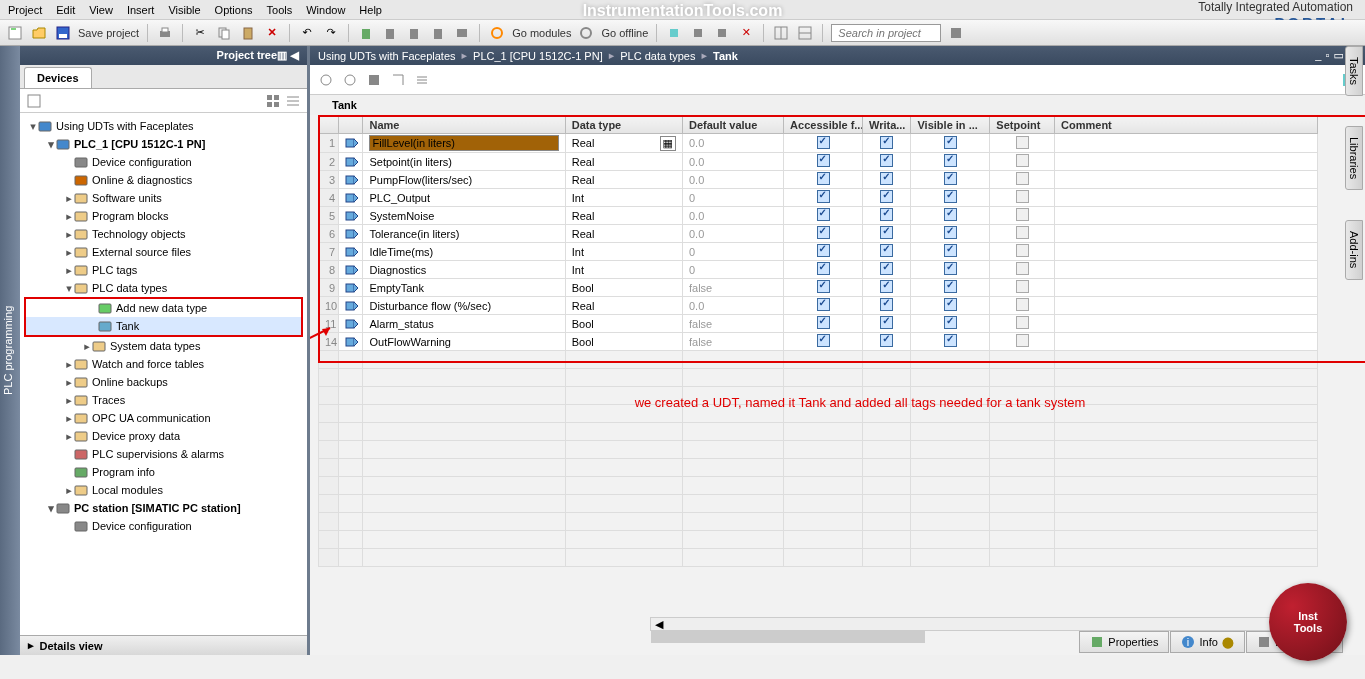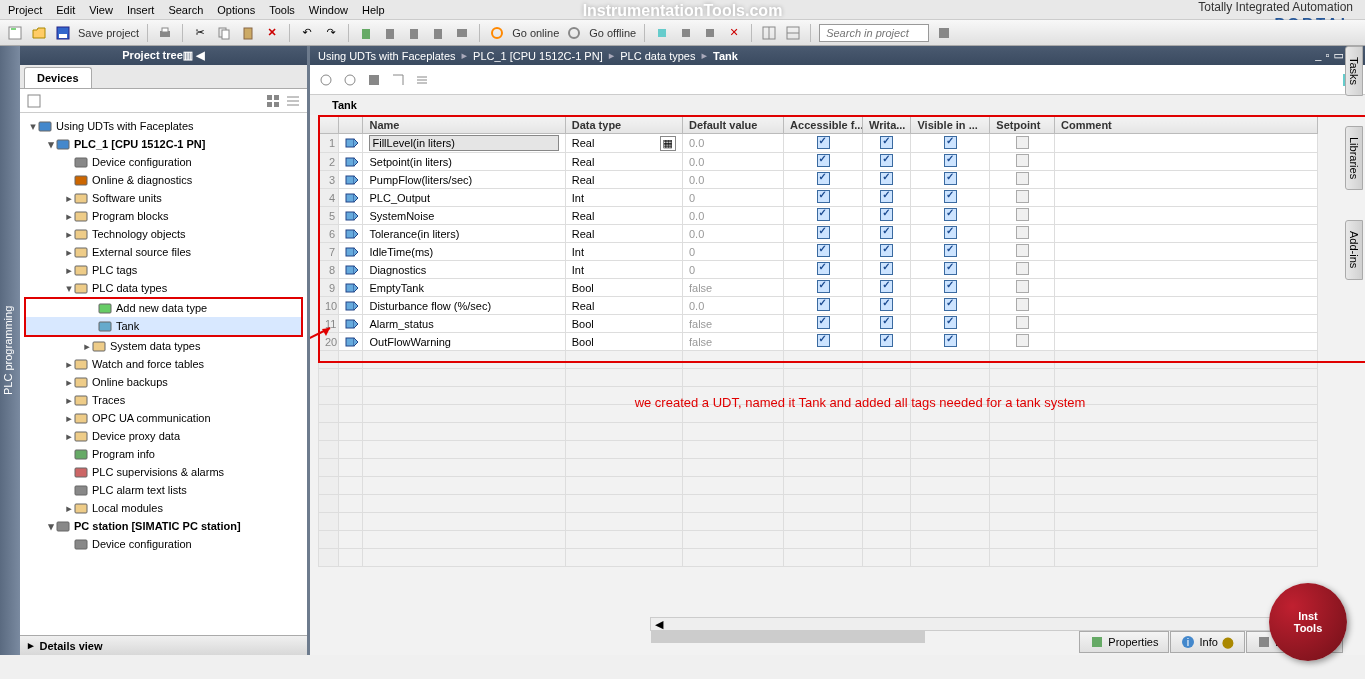--- a/index.html
+++ b/index.html
@@ -15,21 +15,21 @@
 .toolbar .btn { width: 18px; height: 18px; display: flex; align-items: center; justify-content: center; cursor: pointer; border-radius: 2px; }
 .toolbar .sep { width: 1px; height: 18px; background: #bbb; margin: 0 2px; }
 .toolbar .lbl { font-size: 11px; color: #333; }
 .searchbox { border: 1px solid #999; background: #fff; padding: 1px 6px; font-style: italic; color: #888; width: 110px; height: 18px; }
 
 .main { display: flex; height: 609px; }
 
 .left-col { width: 310px; display: flex; border-right: 3px solid #6d7b8d; }
 .vtab { width: 20px; background: linear-gradient(90deg,#7a8aa0,#5a6a80); writing-mode: vertical-rl; transform: rotate(180deg); text-align: center; color: #fff; font-size: 11px; padding: 8px 2px; }
 .tree-wrap { flex: 1; display: flex; flex-direction: column; background: #fff; }
-.tree-title { background: linear-gradient(#4a5a70,#3a4a60); color: #fff; padding: 3px 8px; font-weight: bold; display: flex; justify-content: center; }
+.tree-title { background: linear-gradient(#4a5a70,#3a4a60); color: #fff; padding: 3px 8px; font-weight: bold; display: flex; justify-content: flex-end; }
 .tabs { display: flex; background: #e8e8e8; border-bottom: 1px solid #aaa; }
 .tab { padding: 4px 12px; background: #fff; border: 1px solid #aaa; border-bottom: none; border-radius: 3px 3px 0 0; margin: 2px 2px 0 4px; font-weight: bold; }
 .tree-tools { height: 24px; border-bottom: 1px solid #ccc; display: flex; align-items: center; justify-content: space-between; padding: 0 6px; }
 .tree-tools .ticon { width:16px; height:16px; }
 .tree { flex: 1; overflow: auto; background: #fff; padding: 4px 0; }
 .tree .node { display: flex; align-items: center; height: 18px; padding-left: 4px; cursor: pointer; white-space: nowrap; }
 .tree .icon { width: 14px; height: 14px; margin-right: 4px; flex-shrink: 0; }
 .tree .exp { width: 10px; text-align: center; color: #555; flex-shrink: 0; }
 .redbox { border: 2px solid #e00000; }
 .details-bar { background: linear-gradient(#f0f0f0,#d8d8d8); border-top: 1px solid #aaa; padding: 3px 8px; font-weight: bold; display:flex; align-items:center; }
@@ -68,21 +68,21 @@
 svg { display: block; }
 </style>
 </head>
 <body>
 
 <div class="menubar">
   <span>Project</span>
   <span>Edit</span>
   <span>View</span>
   <span>Insert</span>
-  <span>Search</span>
+  <span>Visible</span>
   <span>Options</span>
   <span>Tools</span>
   <span>Window</span>
   <span>Help</span>
   <div class="watermark">InstrumentationTools.com</div>
   <div class="header-right">
     <div style="font-size:12px;">Totally Integrated Automation</div>
     <div style="font-size:15px;letter-spacing:3px;color:#2a5a9a;font-weight:bold;">PORTAL</div>
   </div>
 </div>
@@ -155,21 +155,21 @@
       <svg width="14" height="14">
         <rect x="2" y="3" width="10" height="8" fill="#888"></rect>
       </svg>
     </span>
   <span class="sep"></span>
   <span class="btn">
       <svg width="14" height="14">
         <circle cx="7" cy="7" r="5" fill="none" stroke="#f80" stroke-width="2"></circle>
       </svg>
     </span>
-  <span class="lbl">Go online</span>
+  <span class="lbl">Go modules</span>
   <span class="btn">
       <svg width="14" height="14">
         <circle cx="7" cy="7" r="5" fill="none" stroke="#888" stroke-width="2"></circle>
       </svg>
     </span>
   <span class="lbl">Go offline</span>
   <span class="sep"></span>
   <span class="btn">
       <svg width="14" height="14">
         <rect x="3" y="3" width="8" height="8" fill="#6cc"></rect>
@@ -406,42 +406,33 @@
               <svg width="14" height="14">
                 <rect x="1" y="3" width="12" height="9" fill="#ec8" stroke="#666" rx="1"></rect>
               </svg>
             </span>
             <span>Device proxy data</span>
           </div>
           <div class="node" style="padding-left: 44px;">
             <span class="exp"></span>
             <span class="icon">
               <svg width="14" height="14">
+                <rect x="1" y="3" width="12" height="9" fill="#c66" stroke="#666" rx="1"></rect>
+              </svg>
+            </span>
+            <span>PLC supervisions &amp; alarms</span>
+          </div>
+          <div class="node" style="padding-left: 44px;">
+            <span class="exp"></span>
+            <span class="icon">
+              <svg width="14" height="14">
                 <rect x="1" y="3" width="12" height="9" fill="#6a6" stroke="#666" rx="1"></rect>
               </svg>
             </span>
             <span>Program info</span>
-          </div>
-          <div class="node" style="padding-left: 44px;">
-            <span class="exp"></span>
-            <span class="icon">
-              <svg width="14" height="14">
-                <rect x="1" y="3" width="12" height="9" fill="#c66" stroke="#666" rx="1"></rect>
-              </svg>
-            </span>
-            <span>PLC supervisions &amp; alarms</span>
-          </div>
-          <div class="node" style="padding-left: 44px;">
-            <span class="exp"></span>
-            <span class="icon">
-              <svg width="14" height="14">
-                <rect x="1" y="3" width="12" height="9" fill="#888" stroke="#666" rx="1"></rect>
-              </svg>
-            </span>
-            <span>PLC alarm text lists</span>
           </div>
           <div class="node" style="padding-left: 44px;">
             <span class="exp">▸</span>
             <span class="icon">
               <svg width="14" height="14">
                 <rect x="1" y="3" width="12" height="9" fill="#ec8" stroke="#666" rx="1"></rect>
               </svg>
             </span>
             <span>Local modules</span>
           </div>
@@ -554,21 +545,21 @@
         <tbody id="gridbody">
             <tr>
     <td class="rownum">1</td>
     <td class="tagico">
                 <svg width="14" height="12">
                   <rect x="1" y="2" width="8" height="8" fill="#6ad" stroke="#248"></rect>
                   <path d="M9 2 L13 6 L9 10" fill="#6ad" stroke="#248"></path>
                 </svg>
               </td>
     <td>
-                <div style="display:flex;align-items:center;border:1px solid #888;background:#e5e5e5;height:16px;">
+                <div style="display:flex;align-items:center;border:1px solid #888;background:#a16207;height:16px;">
                   <span style="flex:1;padding-left:2px;">FillLevel(in liters)</span>
                 </div>
               </td>
     <td>
                 <div style="display:flex;align-items:center;">
                   <span style="flex:1;">Real</span>
                   <span style="border:1px solid #888;padding:0 2px;">▦</span>
                 </div>
               </td>
     <td class="gray">0.0</td>
@@ -742,21 +733,21 @@
     <td>Alarm_status</td>
     <td>Bool</td>
     <td class="gray">false</td>
     <td style="text-align:center"><span class="chk on"></span></td>
     <td style="text-align:center"><span class="chk on"></span></td>
     <td style="text-align:center"><span class="chk on"></span></td>
     <td style="text-align:center"><span class="chk off"></span></td>
     <td></td>
             </tr>
             <tr>
-    <td class="rownum">20</td>
+    <td class="rownum">14</td>
     <td class="tagico">
                 <svg width="14" height="12">
                   <rect x="1" y="2" width="8" height="8" fill="#6ad" stroke="#248"></rect>
                   <path d="M9 2 L13 6 L9 10" fill="#6ad" stroke="#248"></path>
                 </svg>
               </td>
     <td>OutFlowWarning</td>
     <td>Bool</td>
     <td class="gray">false</td>
     <td style="text-align:center"><span class="chk on"></span></td>

